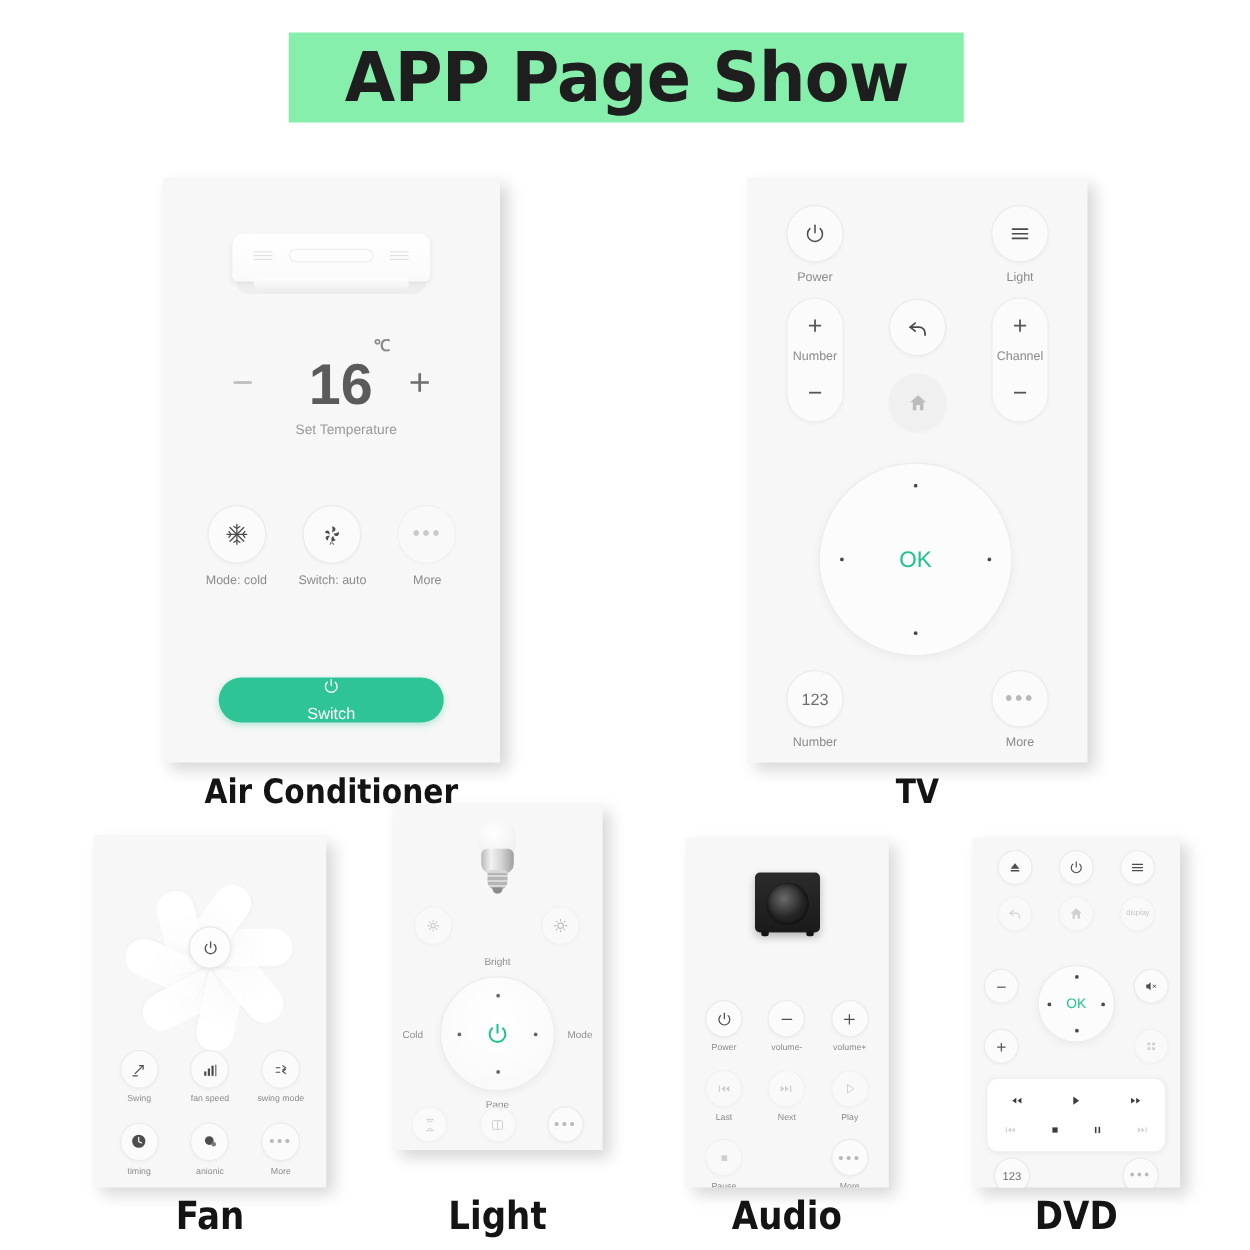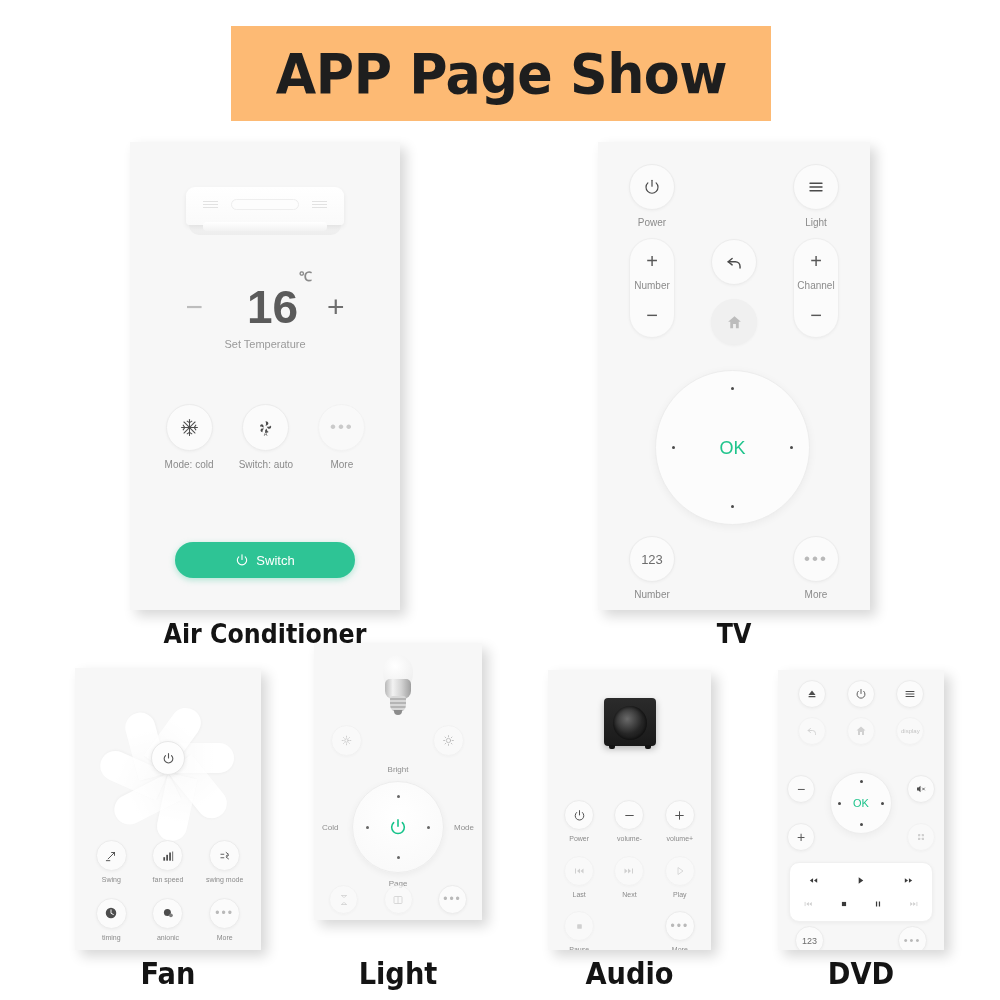--- a/index.html
+++ b/index.html
@@ -7,22 +7,22 @@
     width: 1000px; height: 1000px;
     background: #ffffff;
     font-family: "Liberation Sans", sans-serif;
     overflow: hidden;
   }
   .page { position: relative; width: 1000px; height: 1000px; }
 
   
   .title-band {
     position: absolute; left: 231px; top: 26px;
-    width: 540px; height: 95px;
-    background: #fdba74;
+    width: 540px; height: 72px;
+    background: #86efac;
     display: flex; align-items: center; justify-content: center;
   }
   .title-text {
     font-family: "DejaVu Sans", sans-serif;
     font-weight: bold;
     font-size: 55px;
     letter-spacing: -0.5px;
     color: #1e1e1e;
     transform: scaleX(0.95);
   }
@@ -90,35 +90,36 @@
   .ac-vent i { display: block; height: 1px; background: #e2e2e2; margin-bottom: 2px; }
   .ac-vent.left { left: 17px; top: 14px; }
   .ac-vent.right { left: 126px; top: 14px; }
 
   .temp-row { position: absolute; left: 0; top: 142px; width: 270px;
     display: flex; align-items: center; justify-content: center; gap: 16px; }
   .temp-minus, .temp-plus { font-size: 30px; color: #bdbdbd; font-weight: 300; line-height: 1; }
   .temp-plus { color: #6f6f6f; }
   .temp-val { font-size: 46px; font-weight: bold; color: #5b5b5b; line-height: 1; margin-left: 28px; }
   .temp-unit { font-size: 13px; color: #8a8a8a; vertical-align: top; position: relative; top: -14px; left: 1px; }
-  .temp-cap { position: absolute; left: 0; top: 196px; width: 270px; text-align: center;
+  .temp-cap { position: absolute; left: 12px; top: 196px; width: 270px; text-align: center;
     font-size: 11px; color: #9a9a9a; }
 
   .ac-modes { position: absolute; left: 0; top: 262px; width: 270px;
     display: flex; justify-content: space-around; padding: 0 22px; }
   .ac-modes .btn-wrap { position: relative; }
   .ac-modes .cbtn { width: 47px; height: 47px; }
   .ac-modes .btn-label { font-size: 10px; margin-top: 8px; }
 
   .switch-btn {
     position: absolute; left: 45px; top: 400px; width: 180px; height: 36px;
     background: #2ec495; border-radius: 18px;
     display: flex; align-items: center; justify-content: center; gap: 7px;
     color: #ffffff; font-size: 13px;
     box-shadow: 0 2px 6px rgba(46,196,149,0.35);
+    flex-direction: column;
   }
 
   
   #tv-card { left: 598px; top: 142px; width: 272px; height: 468px; }
   .tv-pill {
     position: absolute; width: 46px; height: 100px; border-radius: 23px;
     background: #fbfbfb; border: 1px solid #eeeeee;
     display: flex; flex-direction: column; align-items: center; justify-content: space-between;
     padding: 12px 0; box-shadow: 0 1px 3px rgba(0,0,0,0.04);
   }

